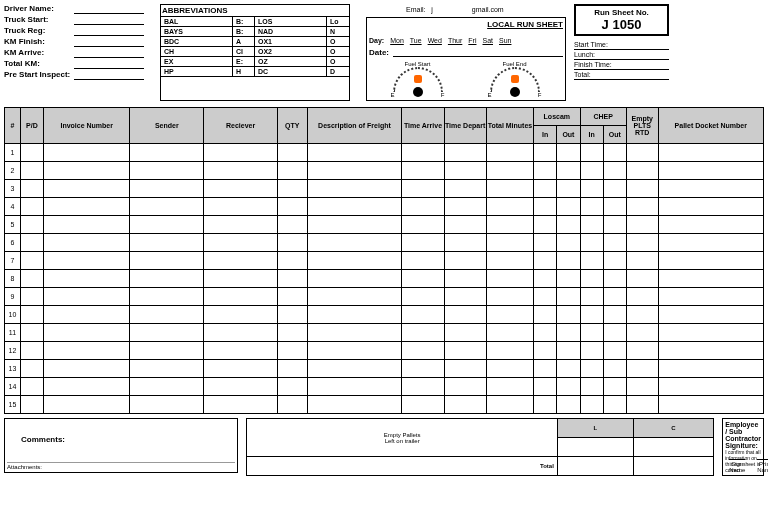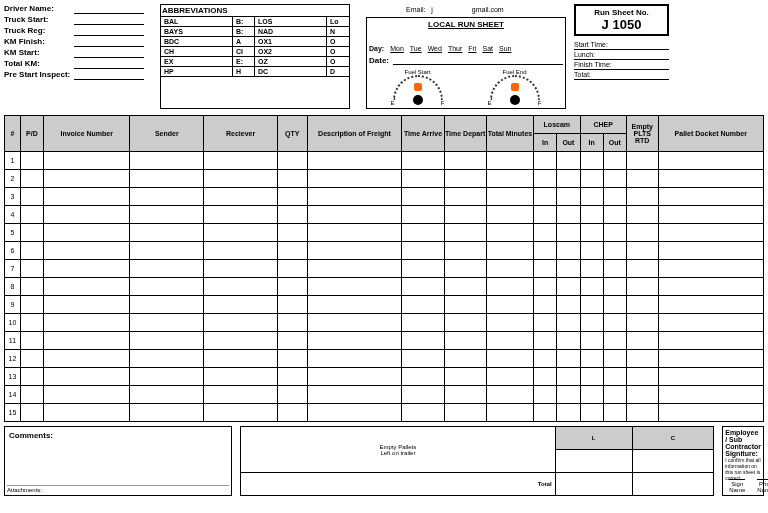--- a/index.html
+++ b/index.html
@@ -10,40 +10,40 @@
 .drow .lbl{width:70px}
 .drow .line{flex:1;border-bottom:1px solid #000;height:10px}
 .abbbox{border:1.5px solid #000;width:190px}
 .abbhdr{text-align:left;font-weight:bold;border-bottom:1.5px solid #000;padding:1px}
 .abbgrid{display:grid;grid-template-columns:1fr 22px 1fr 22px}
 .abbgrid div{border-right:1px solid #000;border-bottom:1px solid #000;padding:1px 3px;font-weight:bold;font-size:7px}
 .abbgrid div:nth-child(4n){border-right:0}
 .title{font-weight:bold;font-size:14px;text-decoration:underline;margin-bottom:2px}
 .email{font-size:7px;margin-bottom:4px;margin-left:40px}
 .runbox{border:1.5px solid #000;width:200px;padding:2px}
-.runhdr{text-align:center;font-weight:bold;text-decoration:underline;margin-bottom:16px}
+.runhdr{text-align:right;font-weight:bold;text-decoration:underline;margin-bottom:8px}
 .dayrow{display:flex;gap:6px;font-size:7px;margin-bottom:4px}
 .dayrow span{text-decoration:underline}
 .daterow{display:flex;margin-bottom:4px}
 .daterow .line{flex:1;border-bottom:1px solid #000;margin-left:4px}
 .gauges{display:flex;justify-content:space-around;font-size:6px;text-align:center}
 .gauge{width:70px}
 .garc{width:50px;height:25px;border:2px dotted #333;border-bottom:0;border-radius:50px 50px 0 0;margin:0 auto;position:relative}
 .gdot{width:10px;height:10px;background:#000;border-radius:50%;position:absolute;bottom:-5px;left:50%;transform:translateX(-50%)}
 .gfuel{width:8px;height:8px;background:#f60;position:absolute;top:6px;left:50%;transform:translateX(-50%);border-radius:2px}
 .right{width:95px}
 .rsbox{border:2px solid #000;text-align:center;padding:2px;margin-bottom:4px;font-weight:bold}
 .rsn{font-size:13px}
 .timerow{border-bottom:1px solid #000;font-size:7px;padding:1px 0}
 table{border-collapse:collapse;width:100%;font-size:7px}
 th,td{border:1px solid #000;padding:0;height:18px;text-align:center;vertical-align:middle}
 th{background:#ccc;font-weight:bold}
 .w1{width:15px}.w2{width:22px}.w3{width:82px}.w4{width:70px}.w5{width:28px}.w6{width:90px}.w7{width:40px}.w8{width:45px}.w9{width:22px}.w10{width:30px}.w11{width:100px}
 .bottom{display:flex;gap:8px;margin-top:4px}
-.comments{border:1.5px solid #000;width:360px;height:70px;padding:4px;position:relative}
+.comments{border:1.5px solid #000;width:360px;height:55px;padding:16px;position:relative}
 .comments .hdr{font-weight:bold;font-size:8px}
 .comments .attline{position:absolute;bottom:2px;left:2px;right:2px;border-top:1px solid #999;font-size:6px;padding-top:1px}
 .epbox{border:1.5px solid #000;font-size:6px}
 .epbox td,.epbox th{height:14px;padding:1px 3px}
 .sigbox{border:1.5px solid #000;flex:1;padding:2px;position:relative;font-size:7px}
 .sigbox .hdr{font-weight:bold}
 .sigbox .tiny{font-size:5px}
 .signames{position:absolute;bottom:2px;left:0;right:0;display:flex}
 .signames div{flex:1;text-align:center;border-top:1px solid #000;margin:0 6px;font-size:6px;padding-top:1px}
 </style>
@@ -62,21 +62,21 @@
       </div>
 <div class="drow">
         <span class="lbl">Truck Reg:</span>
         <span class="line"></span>
       </div>
 <div class="drow">
         <span class="lbl">KM Finish:</span>
         <span class="line"></span>
       </div>
 <div class="drow">
-        <span class="lbl">KM Start:</span>
+        <span class="lbl">KM Arrive:</span>
         <span class="line"></span>
       </div>
 <div class="drow">
         <span class="lbl">Total KM:</span>
         <span class="line"></span>
       </div>
 <div class="drow">
         <span class="lbl">Pre Start Inspect:</span>
         <span class="line"></span>
       </div>

